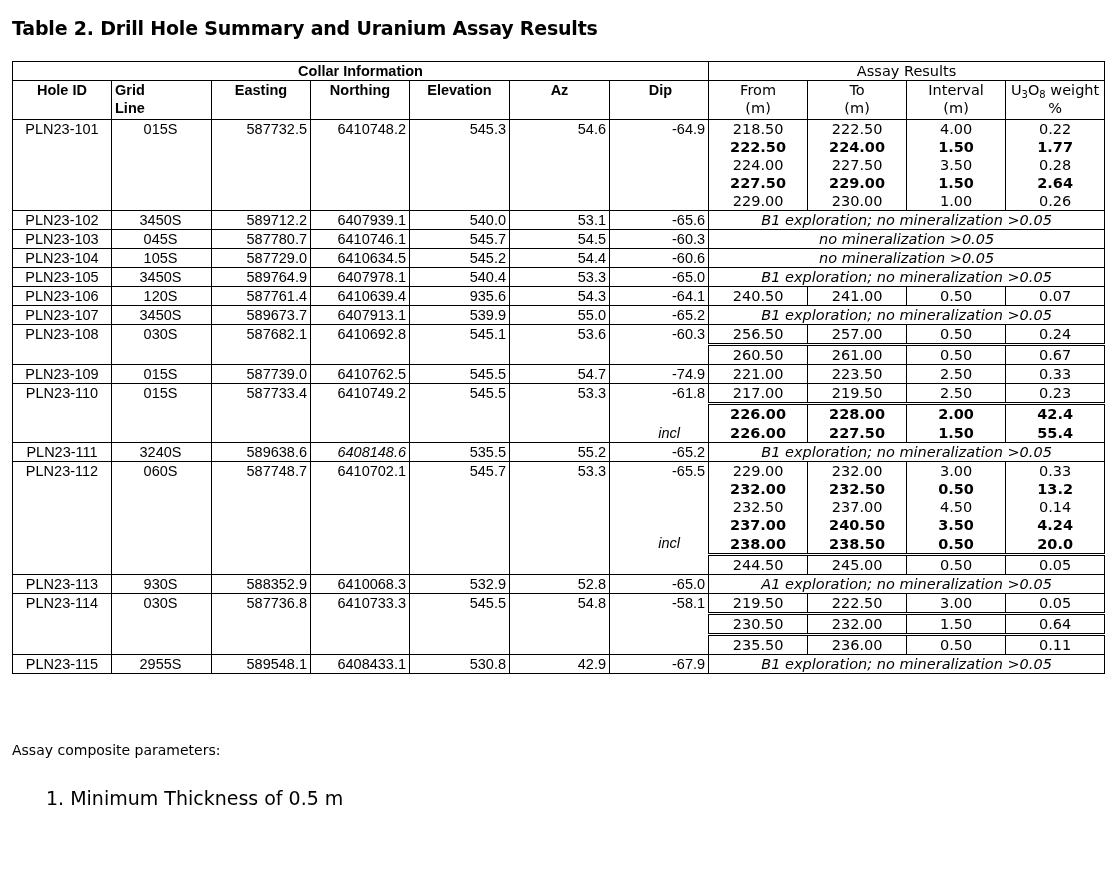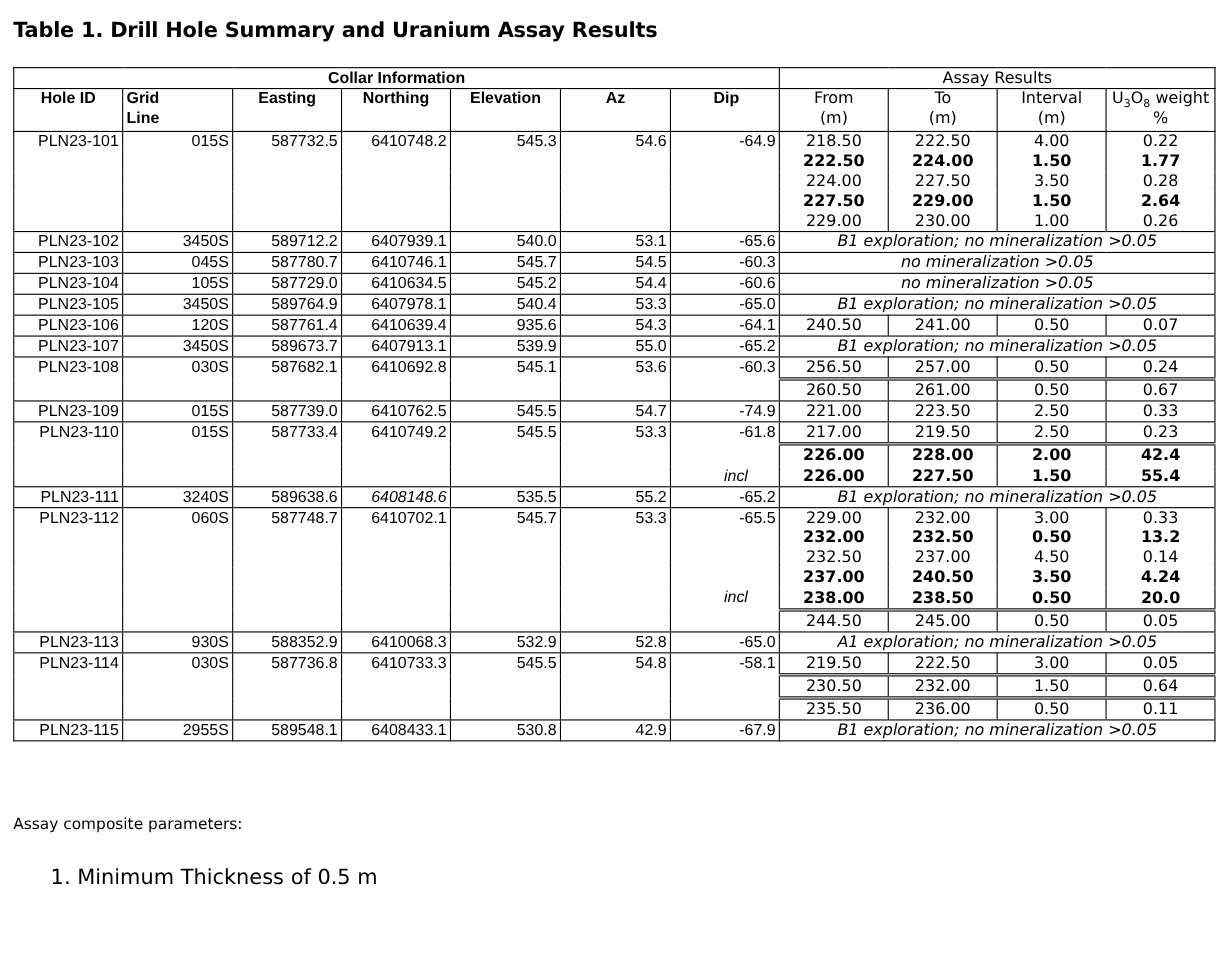--- a/index.html
+++ b/index.html
@@ -9,36 +9,36 @@
   table.main td, table.main th { border-left: 1px solid #000; border-right: 1px solid #000; padding: 0 3px; font-size: 14.5px; line-height: 18px; vertical-align: top; white-space: nowrap; overflow: hidden; }
   .collar { font-family: "Liberation Sans", sans-serif; font-size: 15px; }
   .assay { font-family: "DejaVu Sans", sans-serif; font-size: 14px; text-align: center; }
   th.collar { font-weight: bold; }
   th.assay { font-weight: normal; }
   .hdr-group { border-top: 1px solid #000; border-bottom: 1px solid #000; height: 18px; text-align: center; vertical-align: middle !important; }
   .hdr-cols th { border-bottom: 1px solid #000; vertical-align: bottom; height: 38px; line-height: 17px; }
   .hdr-cols th.left { text-align: left; }
   .hdr-cols th.center { text-align: center; }
   .r { text-align: right; }
-  .l { text-align: right; }
+  .l { text-align: center; }
   tr.hole-top > td { border-top: 1px solid #000; }
   tr.last > td { border-bottom: 1px solid #000; }
   td.dbl { border-top: 3px double #000 !important; }
   .bold { font-weight: bold; }
   .ital { font-style: italic; }
   .incl { font-family: "Liberation Sans", sans-serif; font-style: italic; text-align: center; padding-left: 20px; }
   sub { font-size: 10px; line-height: 0; vertical-align: -3px; }
   .notes { position: absolute; left: 12px; top: 742px; font-family: "DejaVu Sans", sans-serif; font-size: 14px; }
   .notes-list { position: absolute; left: 46px; top: 786px; font-family: "DejaVu Sans", sans-serif; font-size: 19px; line-height: 25px; }
   .notes-list div { white-space: nowrap; }
 </style>
 </head>
 <body>
 
-<div class="title">Table 1. Drill Hole Summary and Uranium Assay Results</div>
+<div class="title">Table 2. Drill Hole Summary and Uranium Assay Results</div>
 
 <table class="main">
   <colgroup>
     <col style="width:99px">
     <col style="width:100px">
     <col style="width:99px">
     <col style="width:99px">
     <col style="width:100px">
     <col style="width:100px">
     <col style="width:99px">
@@ -339,21 +339,21 @@
       <tr>
         <td class="assay dbl">235.50</td>
         <td class="assay dbl">236.00</td>
         <td class="assay dbl">0.50</td>
         <td class="assay dbl">0.11</td>
       </tr>
       <tr class="hole-top last">
         <td class="collar l" rowspan="1">PLN23-115</td>
         <td class="collar l" rowspan="1" style="padding-left: 1px;">2955S</td>
         <td class="collar r" rowspan="1">589548.1</td>
-        <td class="collar l" rowspan="1" style=" margin-left: 44px;">6408433.1</td>
+        <td class="collar l" rowspan="1" style="text-align: right; margin-left: 44px;">6408433.1</td>
         <td class="collar r" rowspan="1">530.8</td>
         <td class="collar r" rowspan="1">42.9</td>
         <td class="collar r" rowspan="1">-67.9</td>
         <td class="assay ital" colspan="4">B1 exploration; no mineralization &gt;0.05</td>
       </tr>
     </tbody>
 </table>
 
 <div class="notes">Assay composite parameters:</div>
 <div class="notes-list">

